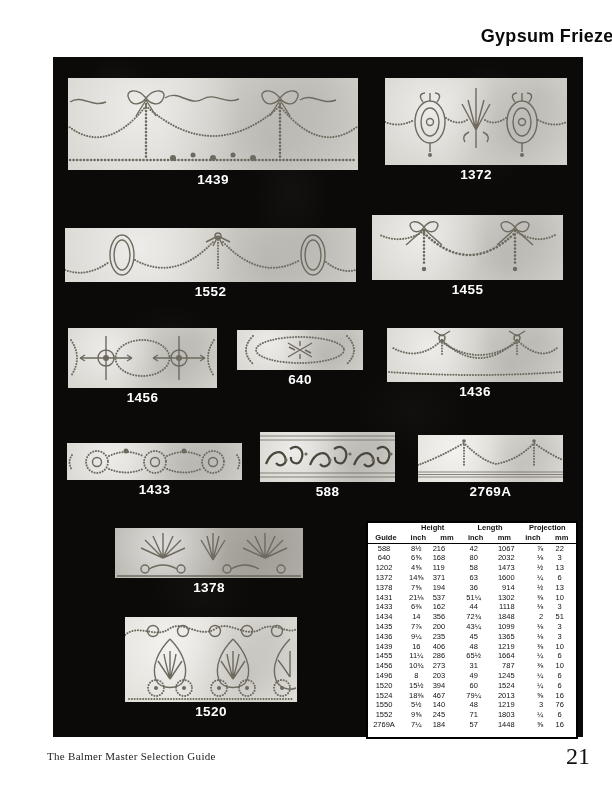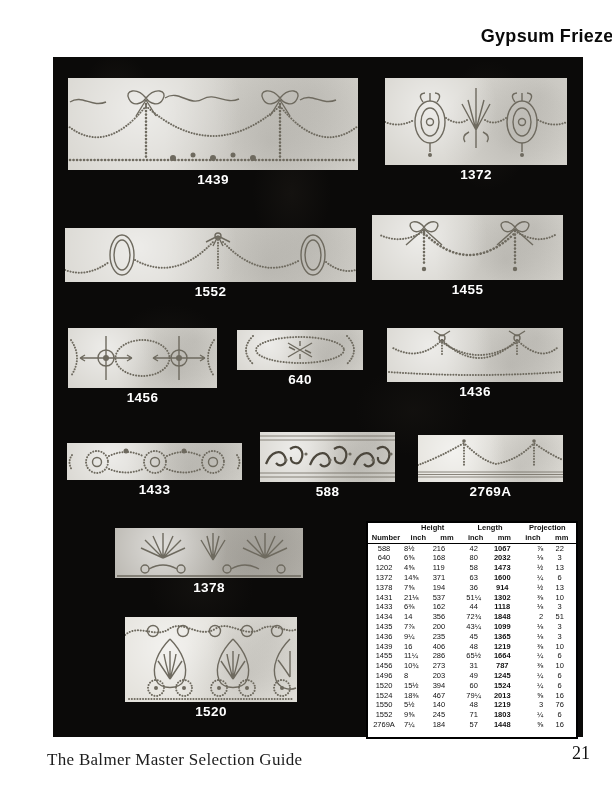--- a/index.html
+++ b/index.html
@@ -38,32 +38,32 @@
   
   .tablebox{position:absolute;left:366px;top:521px;width:212px;height:218px;background:#ffffff;
             border:2.5px solid #000;box-sizing:border-box;}
   table.spec{border-collapse:collapse;width:100%;table-layout:fixed;
              font-size:7.5px;line-height:9.8px;color:#111;}
   table.spec th{font-weight:bold;padding:0;vertical-align:bottom;}
   table.spec td{padding:0 4px 0 0;}
   table.spec thead tr.sub th{border-bottom:1.6px solid #000;margin-left:34px;}
   th.numh{text-align:center;vertical-align:top;border-bottom:1.6px solid #000;}
   .c0{width:36px;text-align:center;}
-  .c1{width:30px;text-align:left;}
+  .c1{width:30px;text-align:center;}
   .c2{width:26px;text-align:left;}
   .c3{width:32px;text-align:center;}
-  .c4{width:30px;text-align:center;font-weight:bold;}
+  .c4{width:30px;text-align:right;}
   .c5{width:28px;text-align:right;}
   .c6{width:20px;text-align:center;}
   th.c1,th.c2,th.c3,th.c4,th.c5,th.c6{text-align:center;}
   
   .footer-left{position:absolute;left:47px;top:750px;font-family:"Liberation Serif",serif;
-               font-size:17px;color:#1c1c1c;letter-spacing:.3px;text-align:right;}
+               font-size:11px;color:#1c1c1c;letter-spacing:.3px;text-align:right;}
   .page-num{position:absolute;right:22px;top:743px;font-family:"Liberation Serif",serif;
-            font-size:18px;color:#111;}
+            font-size:24px;color:#111;}
 </style>
 </head>
 <body>
 
 <div id="page">
 
   <div class="title">Gypsum Friezes</div>
 
   <div class="panel"></div>
 
@@ -236,21 +236,21 @@
         <path d="M34,41 q14,-8 28,0 M116,41 q14,-8 28,0 M2,48 L186,48"></path>
       </svg>
     </div>
     <div class="flabel">1378</div>
   </div>
 
   <div class="tablebox">
     <table class="spec">
       <thead>
         <tr>
-          <th class="numh c0" rowspan="2">Number</th>
+          <th class="numh c0" rowspan="2">Guide</th>
           <th colspan="2">Height</th>
           <th colspan="2">Length</th>
           <th colspan="2">Projection</th>
         </tr>
         <tr class="sub">
           <th class="c1">inch</th>
           <th class="c2">mm</th>
           <th class="c3">inch</th>
           <th class="c4">mm</th>
           <th class="c5">inch</th>

